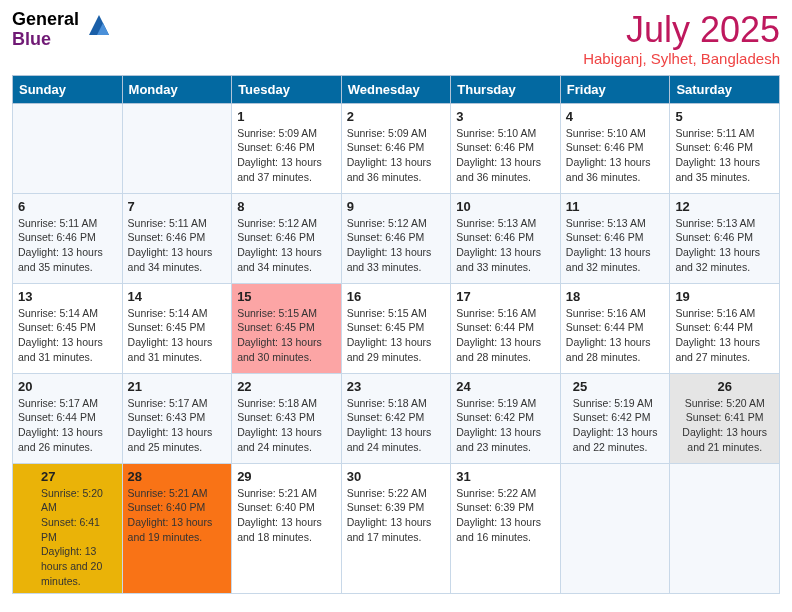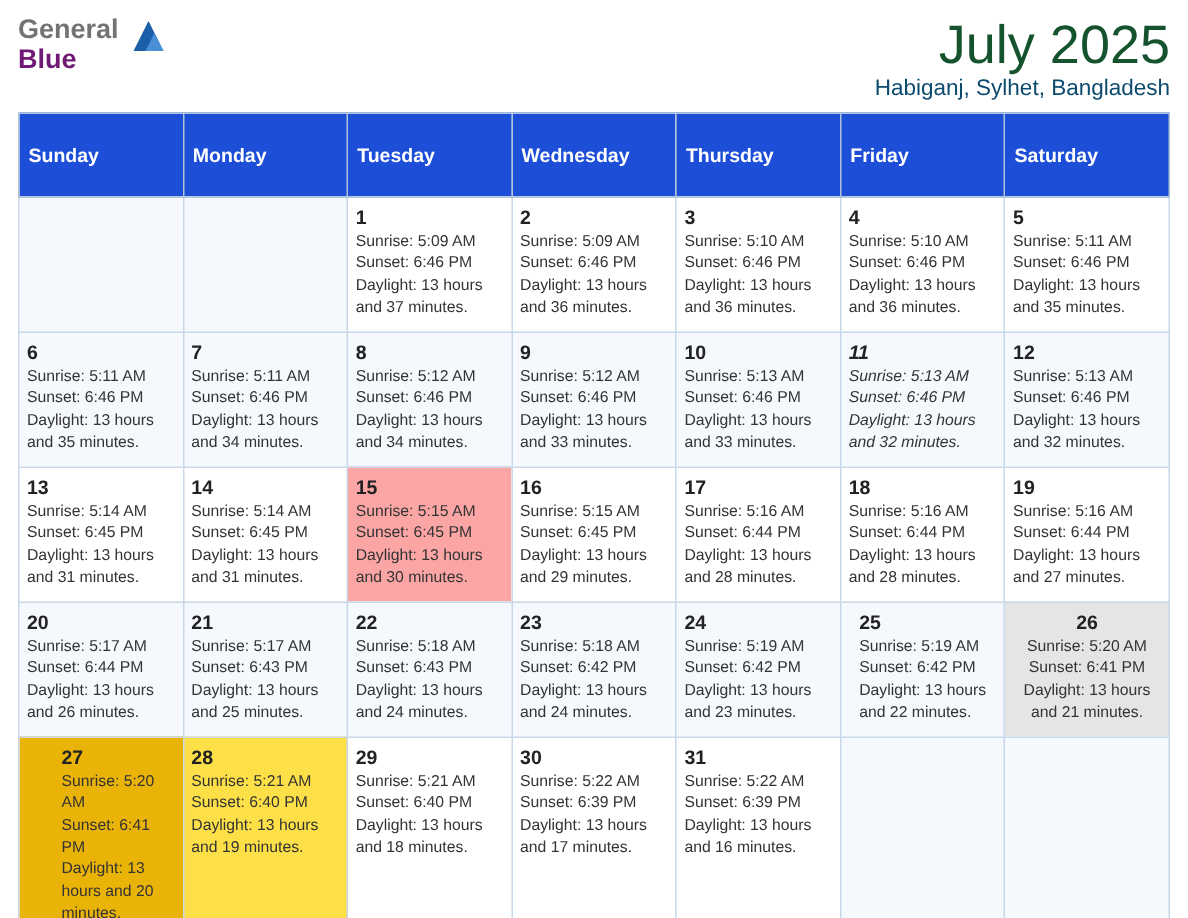--- a/index.html
+++ b/index.html
@@ -25,39 +25,39 @@
       display: flex;
       align-items: center;
       gap: 0;
     }
     .title-block {
       text-align: right;
     }
     .month-title {
       font-size: 36px;
       font-weight: normal;
-      color: #14532d;
+      color: #be185d;
       line-height: 1.1;
     }
     .location {
       font-size: 15px;
-      color: #0c4a6e;
+      color: #ef4444;
     }
     table {
       width: 100%;
       border-collapse: collapse;
       table-layout: fixed;
     }
     thead tr th {
-      background: #1d4ed8;
+      background: #0369a1;
       color: #fff;
       font-size: 13px;
       font-weight: bold;
       text-align: left;
-      padding: 20px 6px;
+      padding: 6px 6px;
       border: 1px solid #b0c4d8;
     }
     tbody tr td {
       vertical-align: top;
       border: 1px solid #c8d8e8;
       padding: 5px 5px;
       font-size: 11px;
       color: #222;
       min-height: 70px;
       height: 90px;
@@ -87,21 +87,21 @@
   </style>
 </head>
 <body>
 
 <div class="container">
   <div class="header">
     <div class="logo">
       <div>
         <div style="display:flex;align-items:center;">
           <div>
-            <div style="font-size:18px;font-weight:bold;color:#333;line-height:1.1;"><span style="color:#737373;">General</span></div>
+            <div style="font-size:18px;font-weight:bold;color:#333;line-height:1.1;"><span style="color:#000000;">General</span></div>
             <div style="font-size:18px;font-weight:bold;color:#701a75;line-height:1.1;">Blue</div>
           </div>
           <div style="margin-left:4px;margin-top:-6px;">
             <svg width="32" height="32" viewBox="0 0 32 32">
               <polygon points="6,26 16,6 26,26" fill="#1a5fa8"></polygon>
               <polygon points="14,26 20,14 26,26" fill="#4a90d9"></polygon>
             </svg>
           </div>
         </div>
       </div>
@@ -163,21 +163,21 @@
             <div class="day-info">Sunrise: 5:12 AM<br>Sunset: 6:46 PM<br>Daylight: 13 hours and 34 minutes.</div>
           </td>
           <td style="background: rgb(245, 248, 252);">
             <span class="day-num">9</span>
             <div class="day-info">Sunrise: 5:12 AM<br>Sunset: 6:46 PM<br>Daylight: 13 hours and 33 minutes.</div>
           </td>
           <td style="background: rgb(245, 248, 252);">
             <span class="day-num">10</span>
             <div class="day-info">Sunrise: 5:13 AM<br>Sunset: 6:46 PM<br>Daylight: 13 hours and 33 minutes.</div>
           </td>
-          <td style="background: rgb(245, 248, 252); font-style: italic;">
+          <td style="background: rgb(245, 248, 252);">
             <span class="day-num">11</span>
             <div class="day-info">Sunrise: 5:13 AM<br>Sunset: 6:46 PM<br>Daylight: 13 hours and 32 minutes.</div>
           </td>
           <td style="background: rgb(245, 248, 252);">
             <span class="day-num">12</span>
             <div class="day-info">Sunrise: 5:13 AM<br>Sunset: 6:46 PM<br>Daylight: 13 hours and 32 minutes.</div>
           </td>
         </tr>
         <tr>
           <td style="background: rgb(255, 255, 255);">
@@ -237,21 +237,21 @@
           <td style="background: #e5e5e5; text-align: center;">
             <span class="day-num">26</span>
             <div class="day-info">Sunrise: 5:20 AM<br>Sunset: 6:41 PM<br>Daylight: 13 hours and 21 minutes.</div>
           </td>
         </tr>
         <tr>
           <td style="background: #eab308; padding-left: 28px;">
             <span class="day-num">27</span>
             <div class="day-info">Sunrise: 5:20 AM<br>Sunset: 6:41 PM<br>Daylight: 13 hours and 20 minutes.</div>
           </td>
-          <td style="background: #fde047;">
+          <td style="background: #f97316;">
             <span class="day-num">28</span>
             <div class="day-info">Sunrise: 5:21 AM<br>Sunset: 6:40 PM<br>Daylight: 13 hours and 19 minutes.</div>
           </td>
           <td style="background: rgb(255, 255, 255);">
             <span class="day-num">29</span>
             <div class="day-info">Sunrise: 5:21 AM<br>Sunset: 6:40 PM<br>Daylight: 13 hours and 18 minutes.</div>
           </td>
           <td style="background: rgb(255, 255, 255);">
             <span class="day-num">30</span>
             <div class="day-info">Sunrise: 5:22 AM<br>Sunset: 6:39 PM<br>Daylight: 13 hours and 17 minutes.</div>

